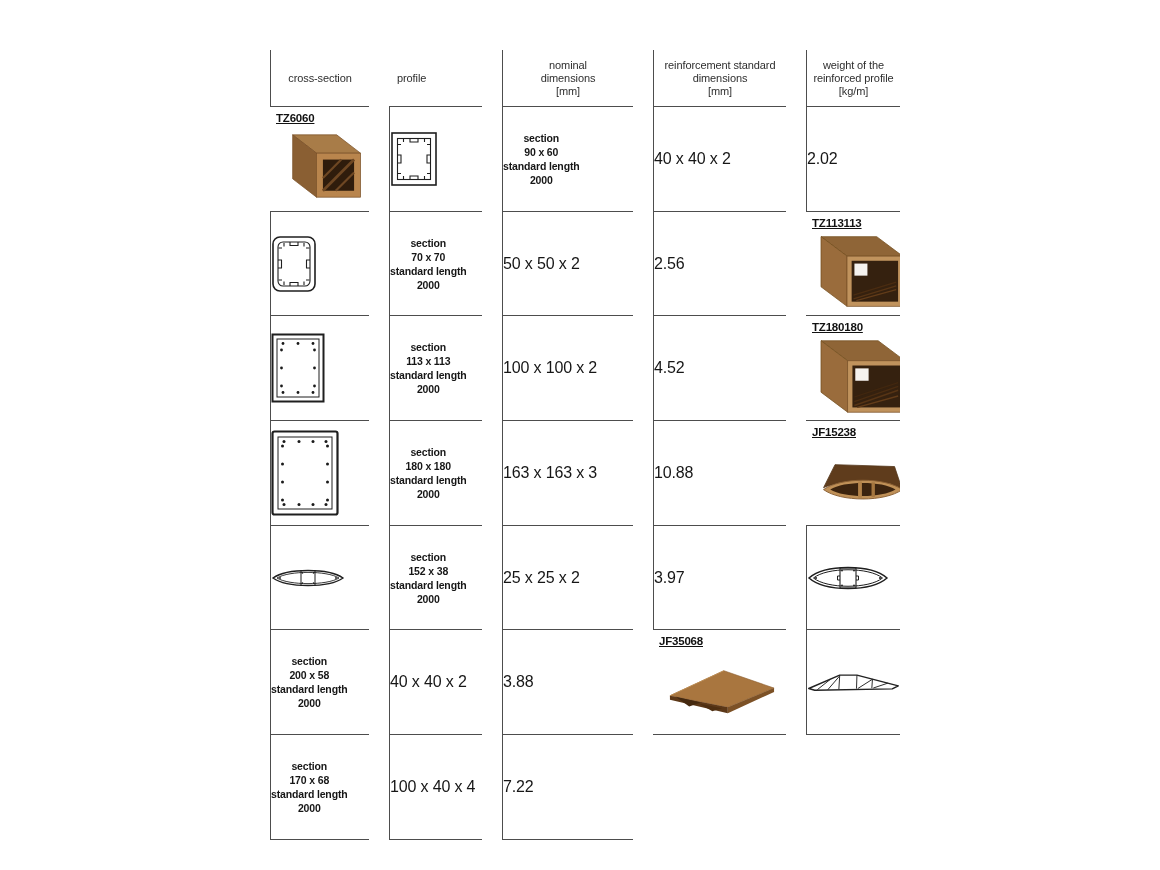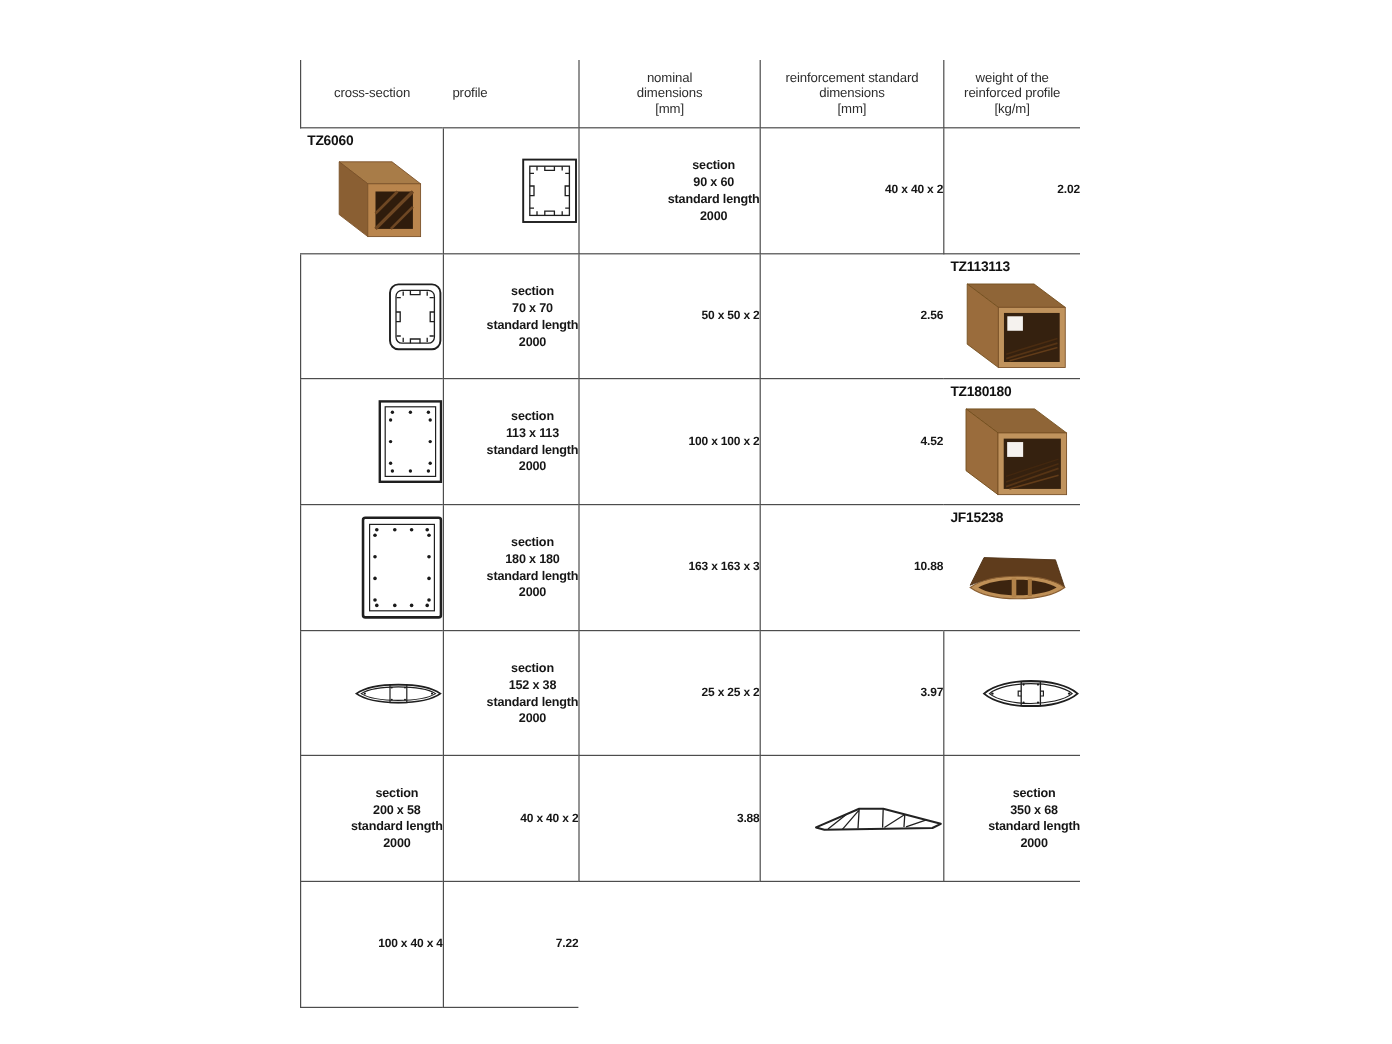--- a/index.html
+++ b/index.html
@@ -4,33 +4,33 @@
 <style>
   html,body{margin:0;padding:0;background:#ffffff;}
   .page{position:relative;width:1160px;height:870px;background:#ffffff;overflow:hidden;
         font-family:"Liberation Sans",sans-serif;color:#1f1f1f;}
   .spec-table{
     position:absolute;left:250px;top:50px;width:650px;height:790px;
     display:grid;
     grid-template-columns:119px 113px 151px 153px 114px;
     grid-template-rows:57px repeat(7, 104.7px);
   }
-  .cell{box-sizing:border-box;overflow:hidden;}
+  .cell{box-sizing:border-box;overflow:hidden;margin-left:20px;}
   .c2,.c3,.c4,.c5{border-left:1px solid #4d4d4d;}
   .hc{border-bottom:1px solid #4d4d4d;display:flex;flex-direction:column;justify-content:center;
       align-items:center;font-size:11px;line-height:13px;color:#2e2e2e;text-align:center;
       letter-spacing:-0.1px;}
   .hc.first{align-items:flex-start;padding-left:8px;text-align:left;}
   .bc{border-bottom:1px solid #4d4d4d;}
   .profile-cell{display:flex;flex-direction:column;align-items:flex-start;padding:5px 2px 2px 6px;}
-  .pname{font-size:11.5px;font-weight:700;letter-spacing:-0.2px;color:#111;}
+  .pname{font-size:11.5px;font-weight:700;letter-spacing:-0.2px;color:#111;text-decoration:underline;}
   .photo{display:block;margin:auto;}
-  .cs-cell,.mid-cell{display:flex;align-items:center;justify-content:flex-end;}
+  .cs-cell,.mid-cell{display:flex;align-items:center;justify-content:flex-start;}
   .ctext{text-align:center;font-size:10.5px;font-weight:600;line-height:14px;letter-spacing:-0.15px;color:#161616;}
-  .val{font-size:10px;font-weight:700;letter-spacing:-0.15px;color:#161616;}
+  .val{font-size:16px;font-weight:400;letter-spacing:-0.15px;color:#161616;}
   svg{display:block;}
 </style>
 </head>
 <body>
 
 <div class="page">
   <div class="spec-table">
 
     <div class="cell hc c2">
       <span>cross-section</span>
@@ -277,30 +277,41 @@
         <div>2000</div>
       </div>
     </div>
     <div class="cell bc c4 mid-cell">
       <span class="val">40 x 40 x 2</span>
     </div>
     <div class="cell bc c5 mid-cell">
       <span class="val">3.88</span>
     </div>
 
+    <div class="cell bc profile-cell">
+      <div class="pname">JF35068</div>
+      <svg class="photo" width="112" height="54" viewBox="0 0 116 56">
+        <polygon points="4,34 60,8 112,26 64,46" fill="#a9763f" stroke="#8a5c2d" stroke-width="0.6"></polygon>
+        <polygon points="4,34 64,46 64,52 4,38" fill="#5c3818"></polygon>
+        <polygon points="64,46 112,26 112,30 64,52" fill="#7c5126"></polygon>
+        <polygon points="10,35 36,41 24,45" fill="#45290f"></polygon>
+        <polygon points="34,42 58,47 48,50" fill="#4e2f12"></polygon>
+        <line x1="60" y1="8" x2="4" y2="34" stroke="#bd8c52" stroke-width="1"></line>
+      </svg>
+    </div>
     <div class="cell bc c2 cs-cell">
       <svg width="108" height="26" viewBox="0 0 108 26">
         <path d="M2 20.5 L38 5 L58 5 L106 17.5 L99 21 L9 22.5 Z" fill="#ffffff" stroke="#222222" stroke-width="1.7" stroke-linejoin="round"></path>
         <path d="M38 5 L37 21.3 M58 5 L57.5 20.7 M12 21.9 L27 10 M24 22.1 L37.5 6.5 M59 20.6 L76 9.8 M76 9.8 L75.3 20.2 M77 20 L94 14.3" fill="none" stroke="#222222" stroke-width="1.1"></path>
       </svg>
     </div>
     <div class="cell bc c3 mid-cell">
       <div class="ctext">
         <div>section</div>
-        <div>350 x 68</div>
+        <div>170 x 68</div>
         <div>standard length</div>
         <div>2000</div>
       </div>
     </div>
     <div class="cell bc c4 mid-cell">
       <span class="val">100 x 40 x 4</span>
     </div>
     <div class="cell bc c5 mid-cell">
       <span class="val">7.22</span>
     </div>

